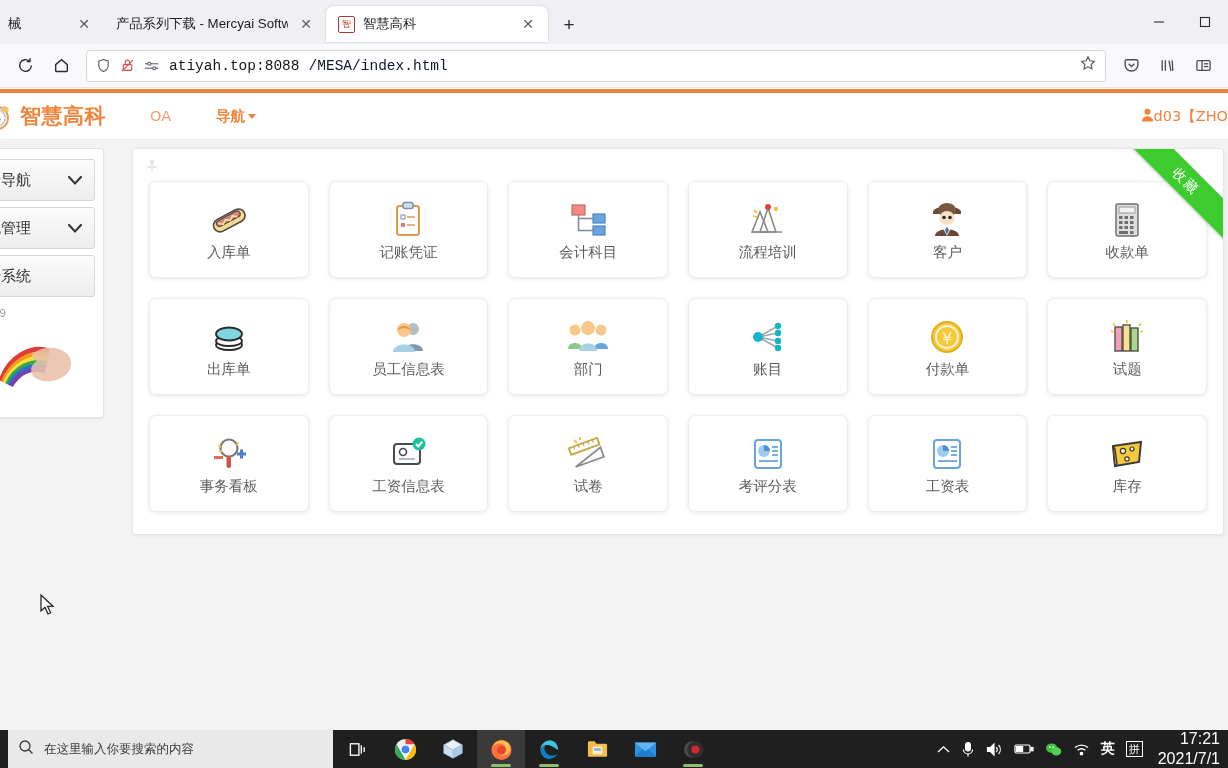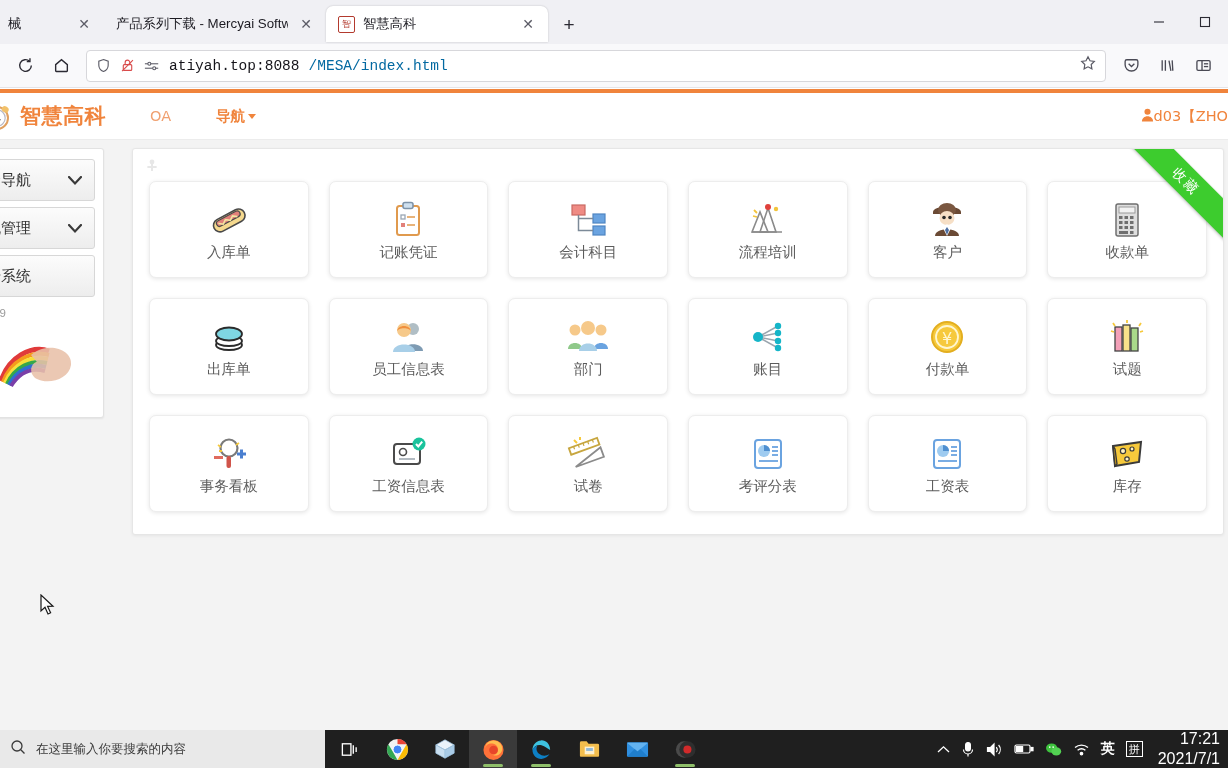--- a/index.html
+++ b/index.html
@@ -58,21 +58,21 @@
     width: 34px; height: 32px; border-radius: 4px; flex:0 0 34px;
     display:flex; align-items:center; justify-content:center; color:#2b2a33;
   }
   .urlbar {
     flex: 1; height: 32px; margin: 0 6px; background: #ffffff;
     border: 1px solid #d7d7db; border-radius: 4px;
     display:flex; align-items:center; gap: 9px; padding: 0 9px;
     font-size: 14.5px; color:#0c0c0d;
   }
   .urlbar .host { color:#15141a; }
-  .urlbar .path { color:#0369a1; }
+  .urlbar .path { color:#0f172a; }
   .urlbar .u-icon { display:flex; align-items:center; color:#5b5b66; }
   .urlbar .star { margin-left:auto; color:#5b5b66; font-size: 15px; }
   .toolicons { display:flex; align-items:center; gap: 2px; }
   .toolicon { width: 34px; height: 32px; display:flex; align-items:center; justify-content:center; color:#4a4a55; }
 
   
   .viewport {
     position: absolute; left: 0; top: 89px; width: 1228px; height: 641px;
     background: #f3f3f3; overflow: hidden;
   }
@@ -153,21 +153,21 @@
   }
   .tile .ico { width: 46px; height: 46px; display:flex; align-items:center; justify-content:center; }
   .tile .lbl { font-size: 14.5px; color:#5c5c5c; font-family:"DejaVu Sans", sans-serif; }
 
   
   .cursor { position:absolute; left: 40px; top: 505px; z-index: 40; }
 
   
   .taskbar {
     position:absolute; left:0; bottom:0; width: 1228px; height: 38px;
-    background: #1f1f1f; display:flex; align-items:center;
+    background: #1f1f1f; display:flex; align-items:center;padding-left:8px;
   }
   .tb-search {
     width: 325px; height: 38px; background: #e9e9e9; display:flex; align-items:center;
     gap: 10px; padding: 0 10px; flex: 0 0 325px;
   }
   .tb-search .txt { font-size: 12.5px; color:#3a3a3a; font-family:"DejaVu Sans", sans-serif; }
   .tb-icons { display:flex; align-items:center; height: 38px; }
   .tb-ico {
     width: 48px; height: 38px; display:flex; align-items:center; justify-content:center;
     position: relative;

